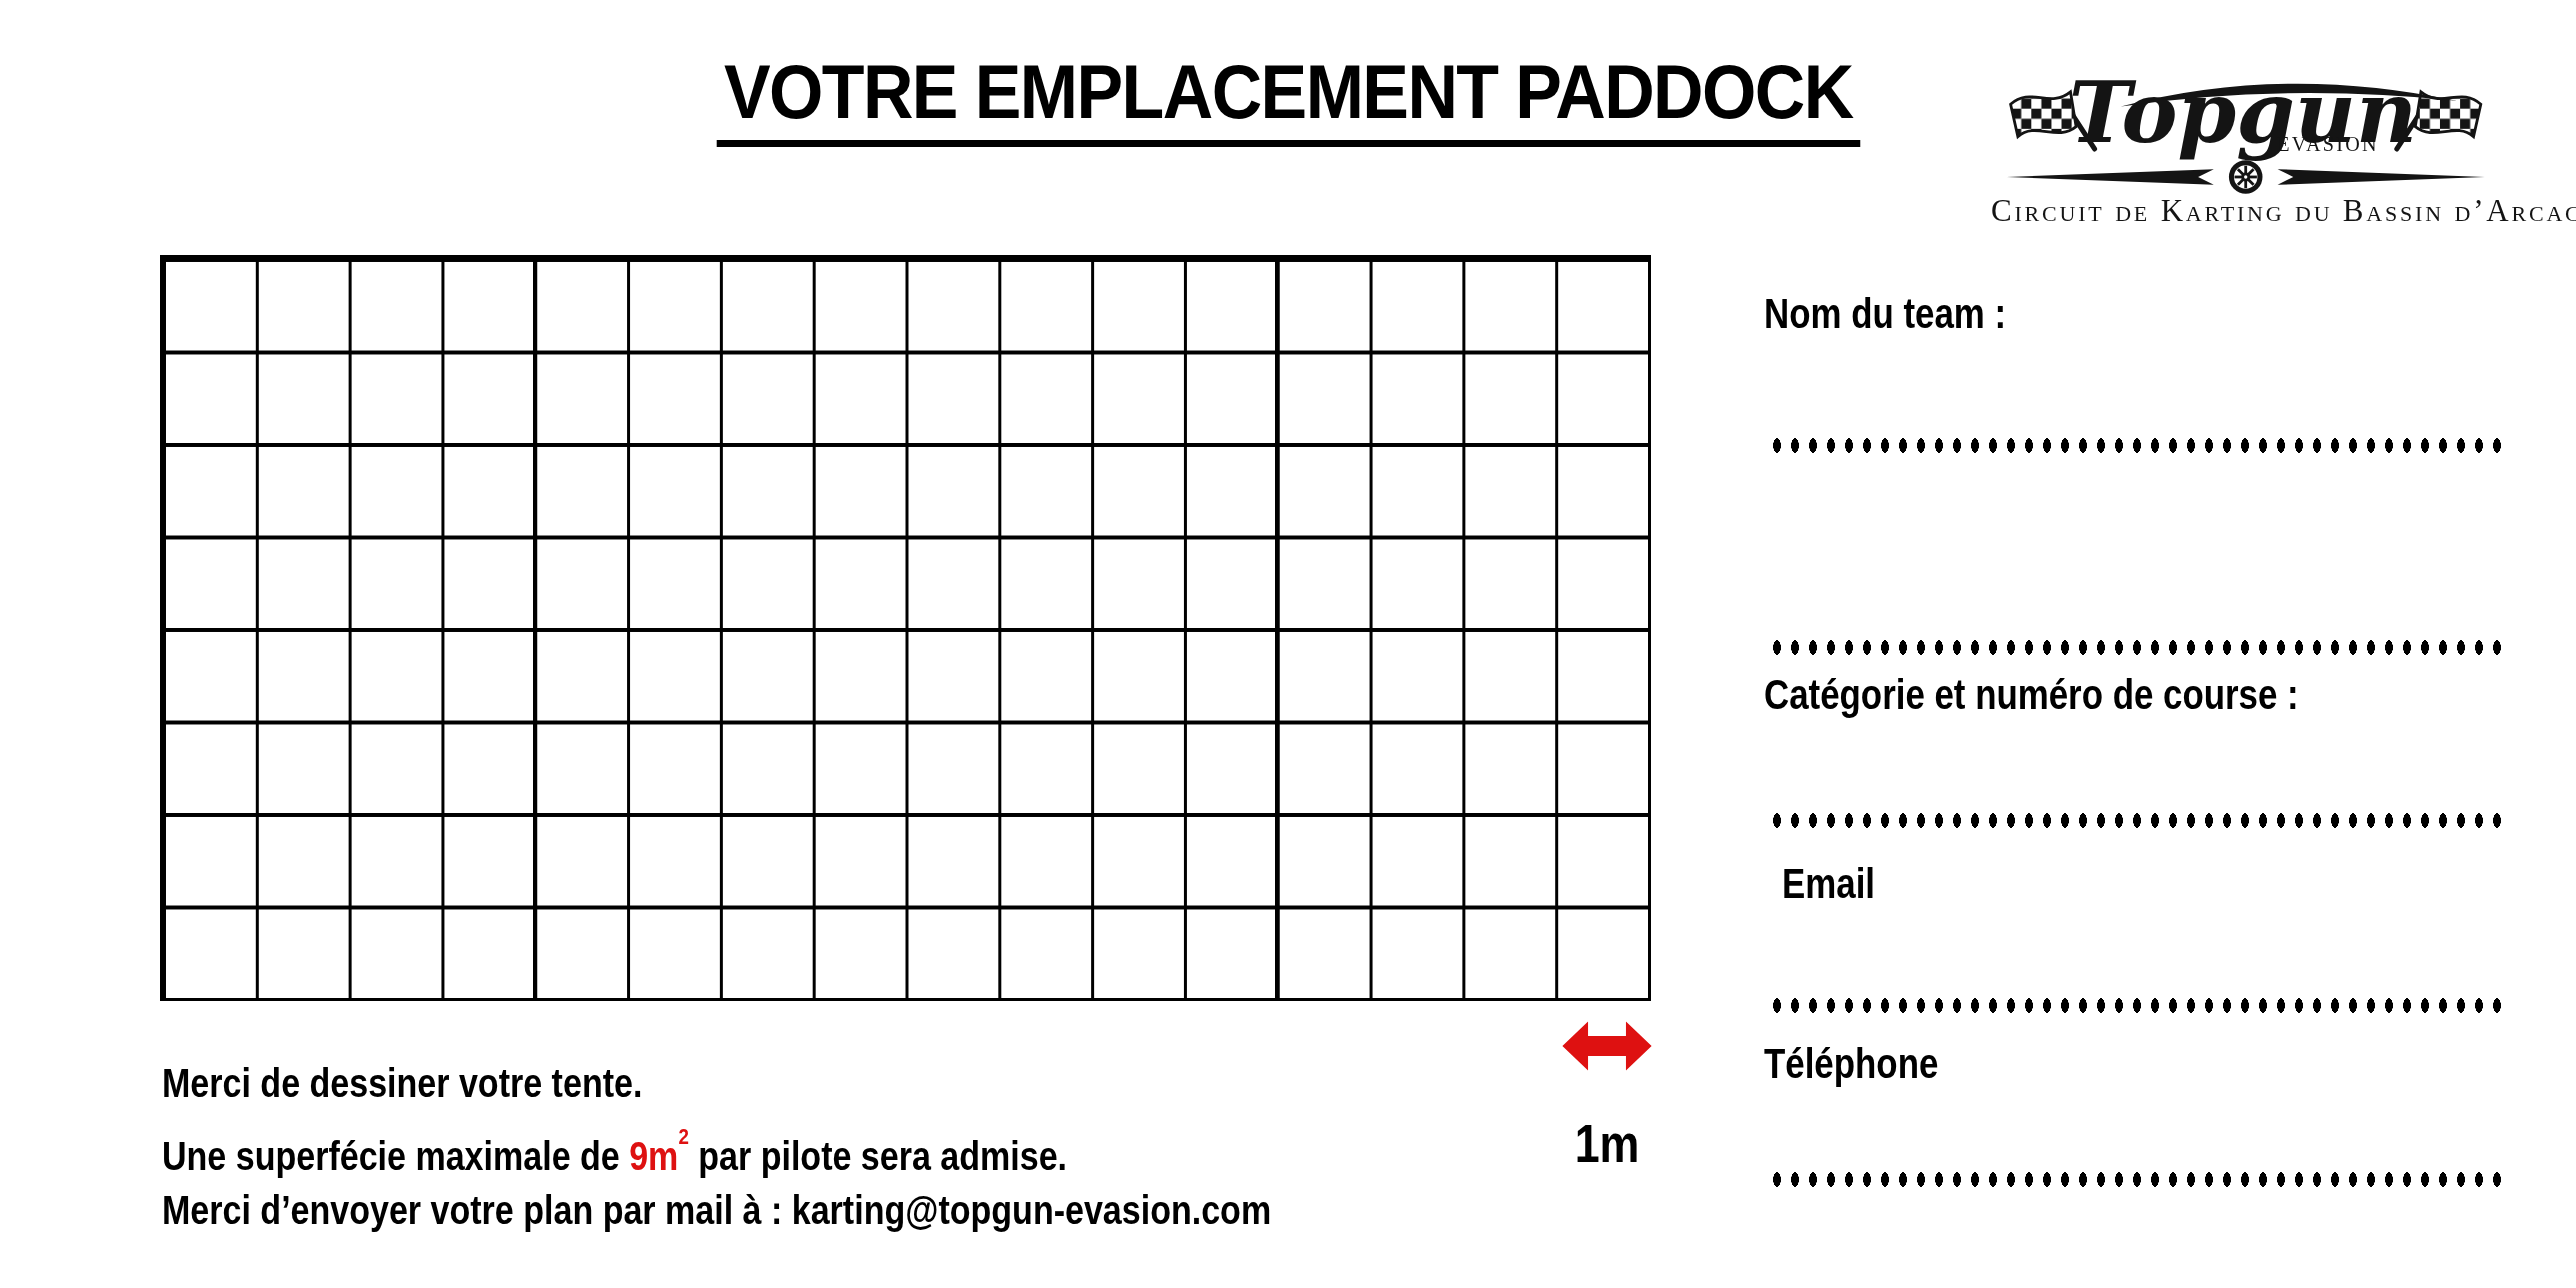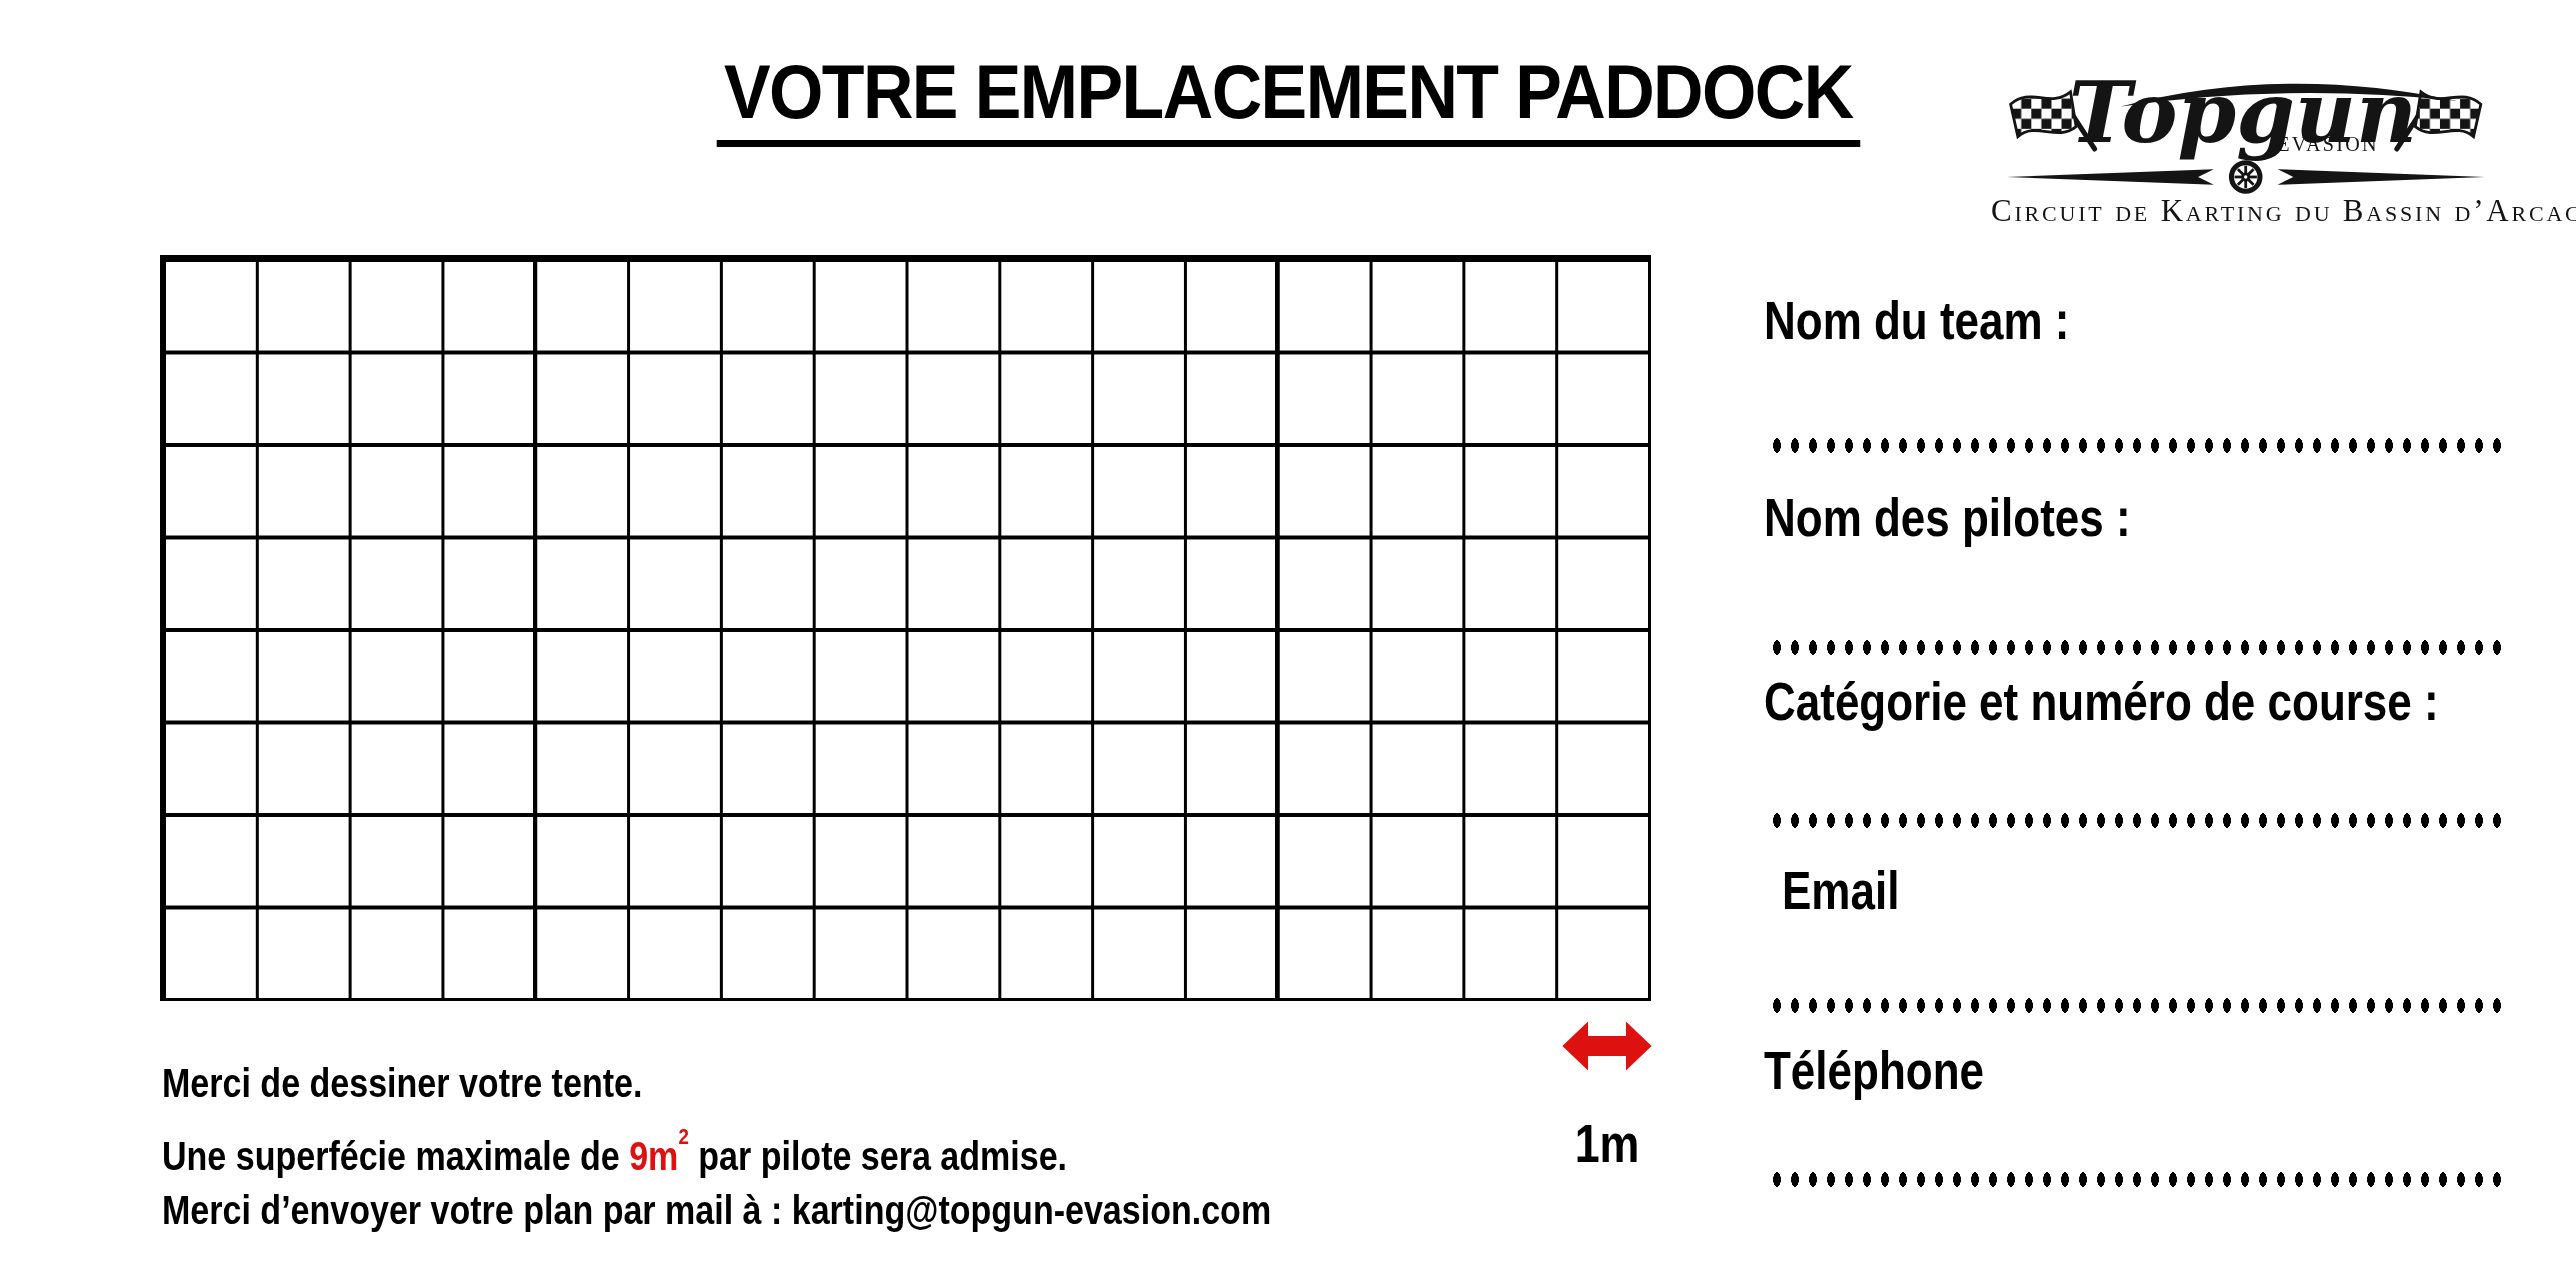--- a/index.html
+++ b/index.html
@@ -36,21 +36,21 @@
   .grid-sec.s2{left:calc(100% * 12 / 16 - 1.7px);}
   
   .scale-arrow{position:absolute; left:1562px; top:1017px; width:90px; height:58px;}
   .scale-label{
     position:absolute; left:1562px; top:1112px; width:90px; text-align:center;
     font-size:54px; font-weight:bold;
   }
   .scale-label .cond{transform-origin:50% 50%;}
   
   .form-label{
-    position:absolute; left:1764px; font-size:53px; font-weight:bold; white-space:nowrap;text-align:right;
+    position:absolute; left:1764px; font-size:42px; font-weight:bold; white-space:nowrap;text-align:right;
   }
   .cond{display:inline-block; transform:scaleX(0.83); transform-origin:0 50%; white-space:nowrap;}
   .dotline{
     position:absolute; left:1768px; width:739px; height:14.6px;
     background-image:radial-gradient(ellipse 3.9px 7.3px at 9px 7.3px, #000 96%, transparent 100%);
     background-size:18px 14.6px; background-repeat:repeat-x;
   }
   
   .notes{position:absolute; left:162px; top:1056px; font-size:41px; font-weight:bold; line-height:54px;}
   .notes .red{color:#de1111;}
@@ -119,23 +119,20 @@
   </svg>
   <div class="scale-label">
     <span class="cond">1m</span>
   </div>
 
   <div class="form-label" style="top:290px;">
     <span class="cond">Nom du team :</span>
   </div>
   <div class="dotline" style="top:438px;"></div>
 
-  <div class="form-label" style="top:487px;">
-    <span class="cond">Nom des pilotes :</span>
-  </div>
   <div class="dotline" style="top:640px;"></div>
 
   <div class="form-label" style="top:671px;">
     <span class="cond">Catégorie et numéro de course :</span>
   </div>
   <div class="dotline" style="top:813px;"></div>
 
   <div class="form-label" style="top:860px;margin-left:18px;">
     <span class="cond">Email</span>
   </div>

